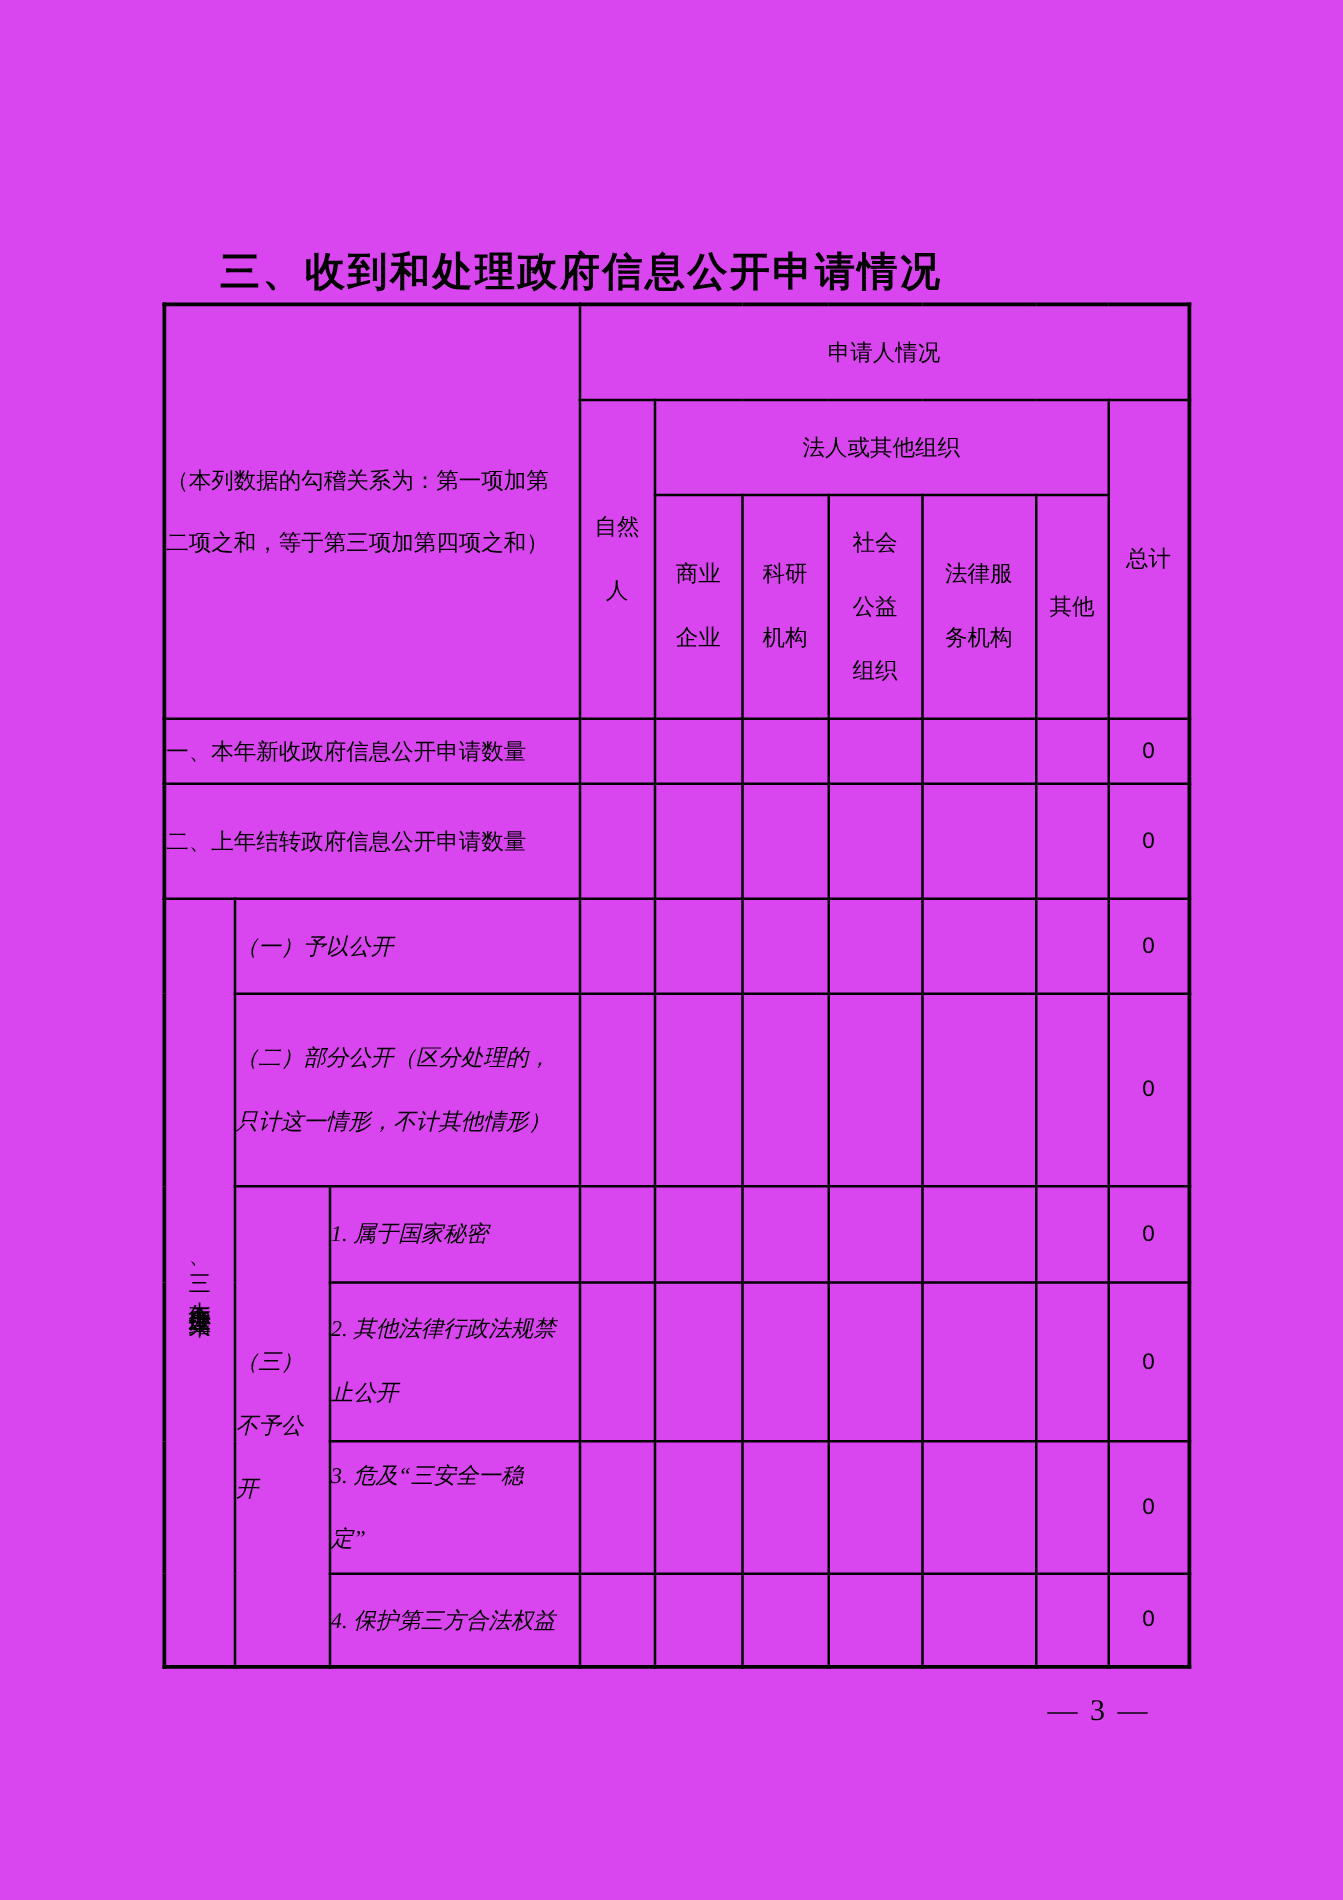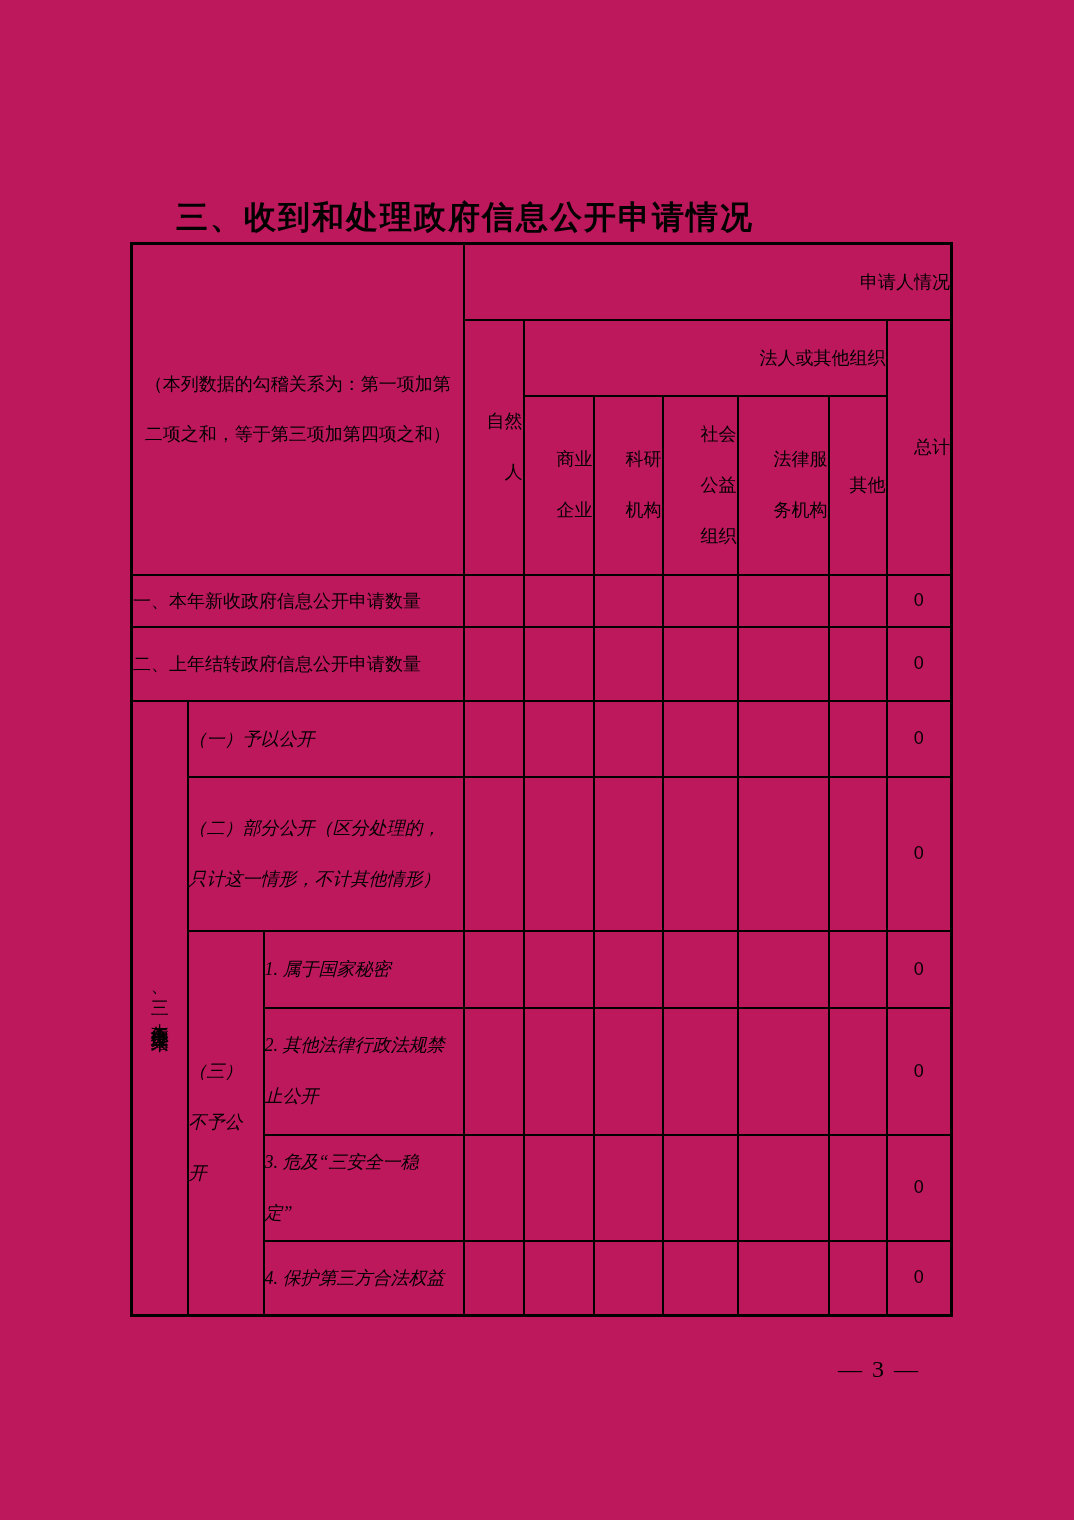--- a/index.html
+++ b/index.html
@@ -1,21 +1,21 @@
 <!DOCTYPE html>
 <html><head>
 <meta charset="utf-8">
 <style>
   * { box-sizing: border-box; }
   html, body { margin: 0; padding: 0; background: #ffffff; }
   .page {
     position: relative;
     width: 1074px;
     height: 1520px;
-    background: #be185d;
+    background: #d946ef;
     color: #000000;
     font-family: "Liberation Serif", "DejaVu Serif", serif;
     overflow: hidden;
   }
   .title {
     position: absolute;
     left: 176px;
     top: 196px;
     font-size: 32px;
     font-weight: bold;
@@ -31,22 +31,22 @@
     table-layout: fixed;
     border: 3px solid #000;
   }
   .grid td {
     border: 2px solid #000;
     padding: 0;
     font-size: 18px;
     vertical-align: middle;
     overflow: hidden;
   }
-  .c { text-align: right; margin-left: 34px; }
-  .note { padding: 0 4px 0 12px; text-align: center; }
+  .c { text-align: center; margin-left: 34px; }
+  .note { padding: 0 4px 0 12px; }
   .note div { line-height: 50px; white-space: nowrap; }
   .ml div { line-height: 51px; white-space: nowrap; }
   .lbl { padding-left: 8px; white-space: nowrap; }
   .kai { font-style: italic; }
   .sub { padding-left: 6px; margin-left: 19px; }
   .item { padding-left: 9px; }
   .vcell { text-align: center; }
   .vtext {
     display: inline-block;
     writing-mode: vertical-rl;
@@ -132,21 +132,21 @@
       <td class="lbl" colspan="3">一、本年新收政府信息公开申请数量</td>
       <td></td>
       <td></td>
       <td></td>
       <td></td>
       <td></td>
       <td></td>
       <td class="val">0</td>
     </tr>
 
-    <tr style="height:74px">
+    <tr style="height:92px">
       <td class="lbl" colspan="3">二、上年结转政府信息公开申请数量</td>
       <td></td>
       <td></td>
       <td></td>
       <td></td>
       <td></td>
       <td></td>
       <td class="val">0</td>
     </tr>
 

